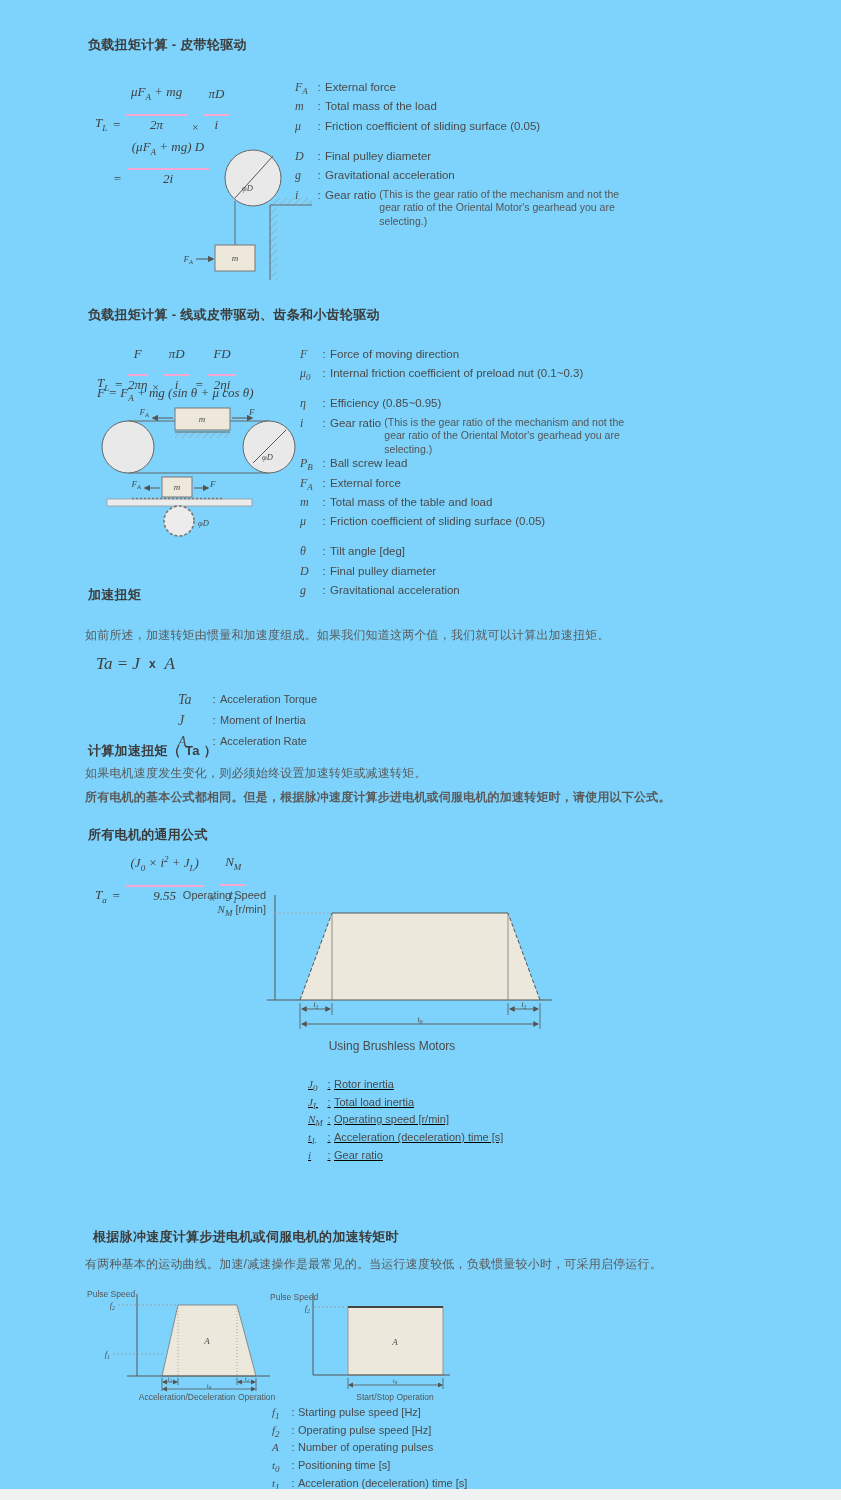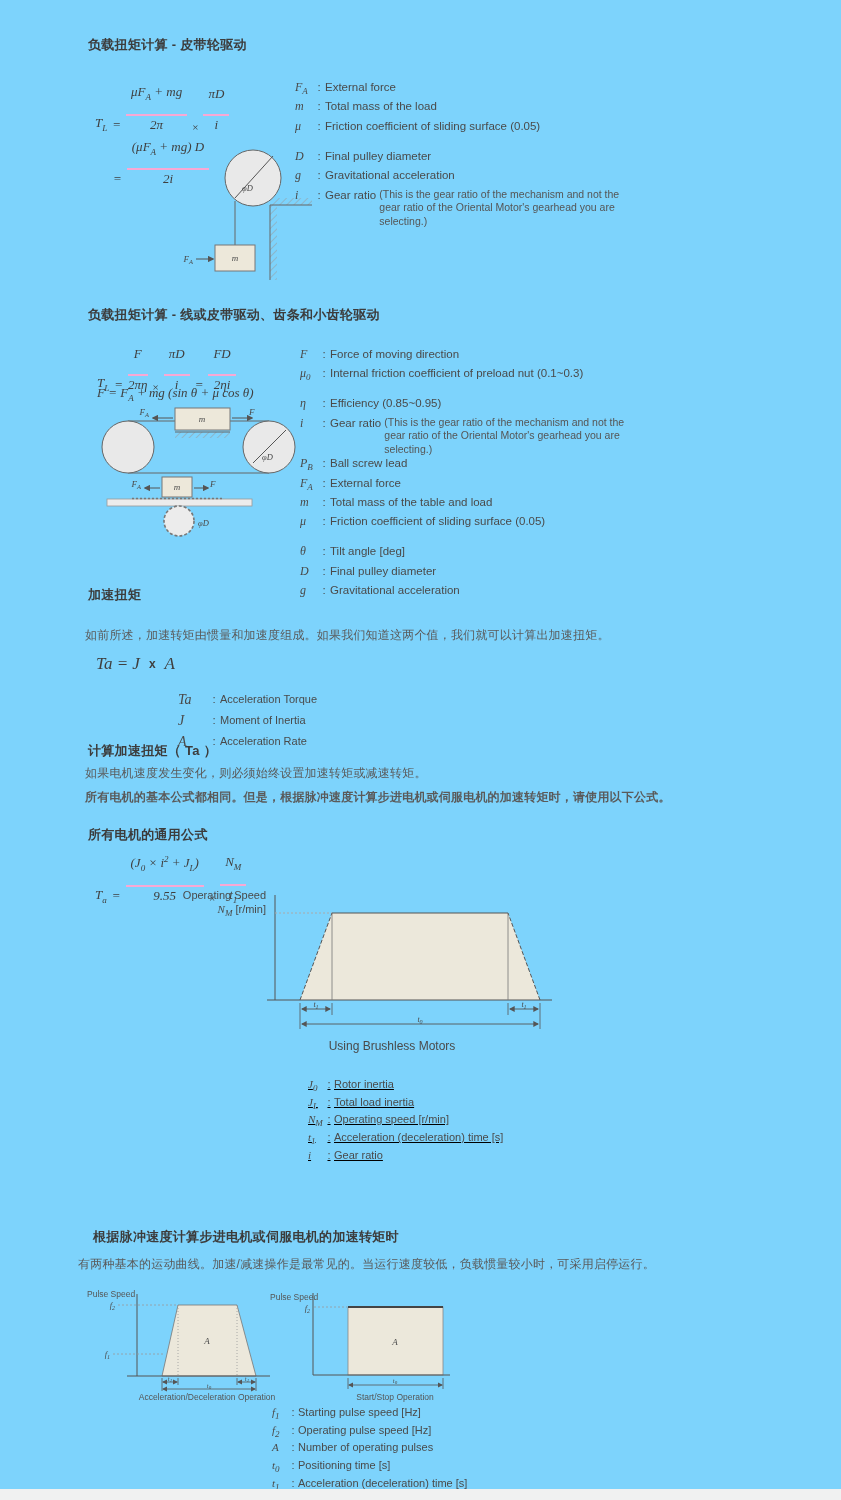--- a/index.html
+++ b/index.html
@@ -383,21 +383,21 @@
 
       <div class="var-row">
         <span class="var-sym"><span>i</span><sub></sub></span>
         <span class="var-colon">:</span>
         <span class="var-desc"><span>Gear ratio</span></span>
       </div>
 
   </div>
 
   <div class="heading" style="left:85px; top:1228px;margin-left:8px;">根据脉冲速度计算步进电机或伺服电机的加速转矩时</div>
-  <div class="para" style="left:78px; top:1256px; width:720px;">有两种基本的运动曲线。加速/减速操作是最常见的。当运行速度较低，负载惯量较小时，可采用启停运行。</div>
+  <div class="para" style="left:85px; top:1256px; width:720px;">有两种基本的运动曲线。加速/减速操作是最常见的。当运行速度较低，负载惯量较小时，可采用启停运行。</div>
 
   <svg class="svg-abs" style="left:85px; top:1288px;" width="195" height="118">
     <text x="2" y="9" class="svg-lbl" font-size="8.5">Pulse Speed</text>
     <polygon points="77,88 93,17 152,17 171,88" fill="#ece8db" stroke="#777" stroke-width="0.8"></polygon>
     <line x1="52" y1="6" x2="52" y2="88" stroke="#555" stroke-width="1"></line>
     <line x1="42" y1="88" x2="185" y2="88" stroke="#555" stroke-width="1"></line>
     <text x="30" y="20" text-anchor="end" class="svg-sym" font-size="8.5"><tspan>f</tspan><tspan dy="1.5" font-size="6">2</tspan></text>
     <line x1="33" y1="17" x2="92" y2="17" stroke="#999" stroke-width="0.8" stroke-dasharray="2,2"></line>
     <text x="25" y="69" text-anchor="end" class="svg-sym" font-size="8.5"><tspan>f</tspan><tspan dy="1.5" font-size="6">1</tspan></text>
     <line x1="28" y1="66" x2="79" y2="66" stroke="#999" stroke-width="0.8" stroke-dasharray="2,2"></line>

